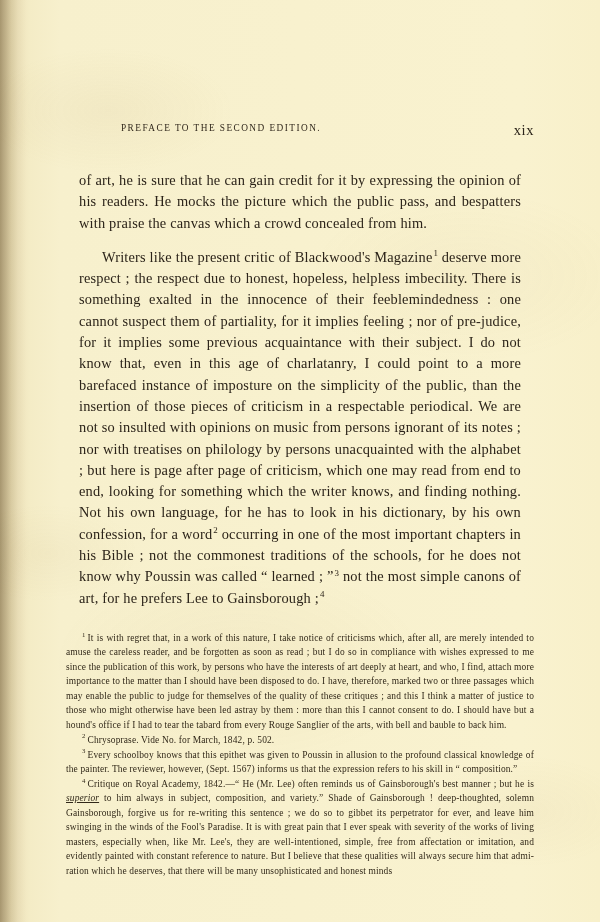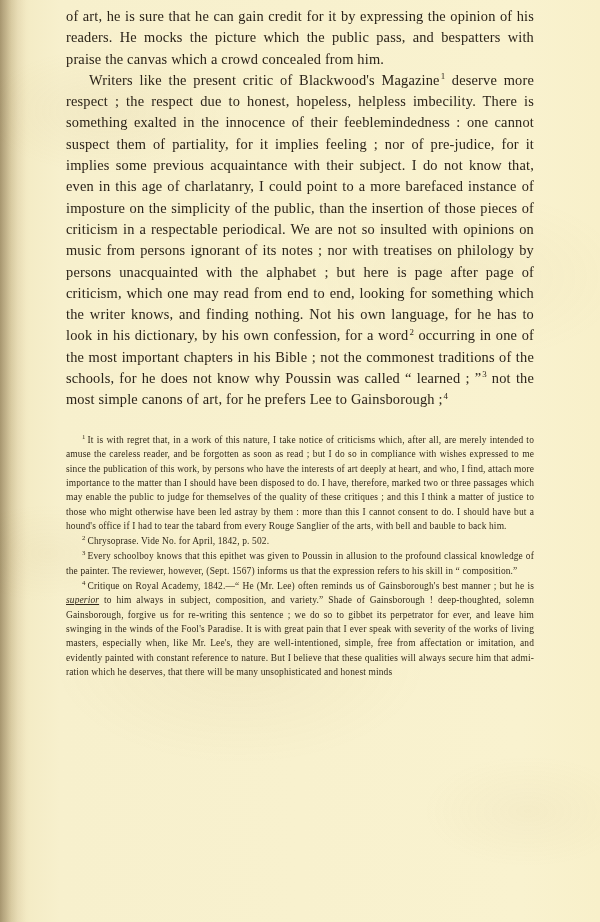--- a/index.html
+++ b/index.html
@@ -88,21 +88,21 @@
   .body-text {
     margin-top: 6px;
     font-size: 14.4px;
     line-height: 21.3px;
     text-align: justify;
     text-justify: inter-word;
     color: #2b2319;
     letter-spacing: 0.18px;
   }
   .body-text p {
-    margin: 0;
+    margin: 13px;
   }
   .body-text p.indent {
     text-indent: 23px;
   }
   sup.fn {
     font-size: 0.62em;
     vertical-align: super;
     line-height: 0;
     letter-spacing: 0;
     padding-left: 1px;
@@ -135,34 +135,38 @@
     font-style: italic;
     text-decoration: underline;
   }
 </style>
 </head>
 <body>
 
 <div class="page">
   <div class="content">
 
+    <div class="runhead">
+      <div class="runhead-title">PREFACE TO THE SECOND EDITION.</div>
+      <div class="runhead-folio">xix</div>
+    </div>
 
     <div class="body-text">
 
       <p>of art, he is sure that he can gain credit for it by expressing the opinion of his readers.  He mocks the picture which the public pass, and bespatters with praise the canvas which a crowd concealed from him.</p>
 
       <p class="indent"><span>Writers like the present critic of Blackwood's Magazine</span><sup class="fn">1</sup><span> deserve more respect ; the respect due to honest, hopeless, helpless imbecility. There is something exalted in the innocence of their feeblemindedness : one cannot suspect them of partiality, for it implies feeling ; nor of pre-judice, for it implies some previous acquaintance with their subject.  I do not know that, even in this age of charlatanry, I could point to a more barefaced instance of imposture on the simplicity of the public, than the insertion of those pieces of criticism in a respectable periodical. We are not so insulted with opinions on music from persons ignorant of its notes ; nor with treatises on philology by persons unacquainted with the alphabet ; but here is page after page of criticism, which one may read from end to end, looking for something which the writer knows, and finding nothing.  Not his own language, for he has to look in his dictionary, by his own confession, for a word</span><sup class="fn">2</sup><span> occurring in one of the most important chapters in his Bible ; not the commonest traditions of the schools, for he does not know why Poussin was called “ learned ; ”</span><sup class="fn">3</sup><span> not the most simple canons of art, for he prefers Lee to Gainsborough ;</span><sup class="fn">4</sup></p>
 
     </div>
 
     <div class="footnotes">
 
       <p><sup class="mark">1</sup><span>It is with regret that, in a work of this nature, I take notice of criticisms which, after all, are merely intended to amuse the careless reader, and be forgotten as soon as read ; but I do so in compliance with wishes expressed to me since the publication of this work, by persons who have the interests of art deeply at heart, and who, I find, attach more importance to the matter than I should have been disposed to do.  I have, therefore, marked two or three passages which may enable the public to judge for themselves of the quality of these critiques ; and this I think a matter of justice to those who might otherwise have been led astray by them : more than this I cannot consent to do.   I should have but a hound's office if I had to tear the tabard from every Rouge Sanglier of the arts, with bell and bauble to back him.</span></p>
 
-      <p><sup class="mark">2</sup><span>Chrysoprase.   Vide No. for April, 1842, p. 502.</span></p>
+      <p><sup class="mark">2</sup><span>Chrysoprase.   Vide No. for March, 1842, p. 502.</span></p>
 
       <p><sup class="mark">3</sup><span>Every schoolboy knows that this epithet was given to Poussin in allusion to the profound classical knowledge of the painter.   The reviewer, however, (Sept. 1567) informs us that the expression refers to his skill in “ composition.”</span></p>
 
       <p><sup class="mark">4</sup><span>Critique on Royal Academy, 1842.—“ He (Mr. Lee) often reminds us of Gainsborough's best manner ; but he is </span><i>superior</i><span> to him always in subject, composition, and variety.” Shade of Gainsborough ! deep-thoughted, solemn Gainsborough, forgive us for re-writing this sentence ; we do so to gibbet its perpetrator for ever, and leave him swinging in the winds of the Fool's Paradise.  It is with great pain that I ever speak with severity of the works of living masters, especially when, like Mr. Lee's, they are well-intentioned, simple, free from affectation or imitation, and evidently painted with constant reference to nature.   But I believe that these qualities will always secure him that admi-ration which he deserves, that there will be  many unsophisticated and honest minds</span></p>
 
     </div>
 
   </div>
 </div>
 

